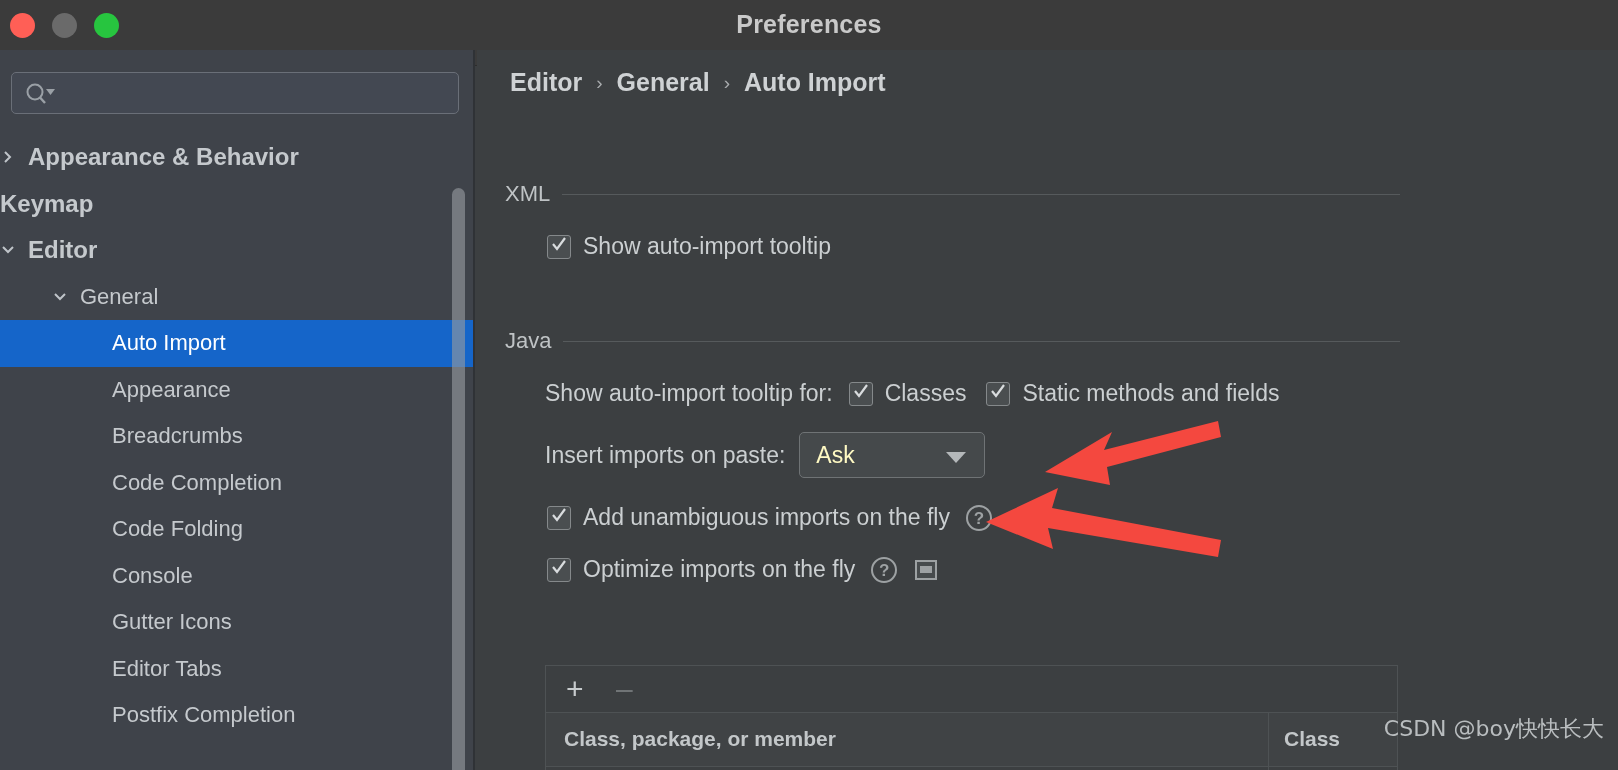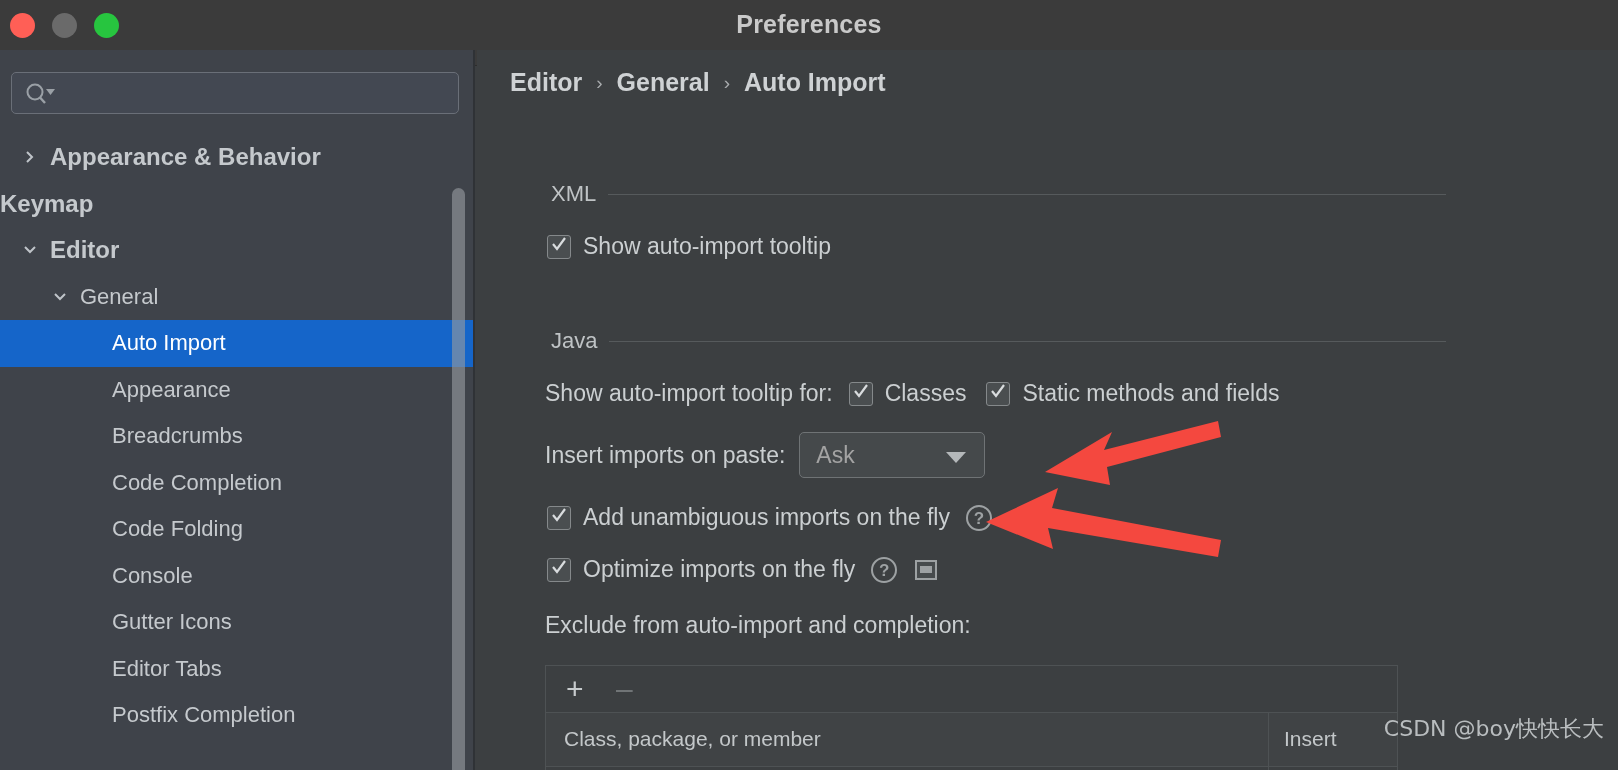--- a/index.html
+++ b/index.html
@@ -105,21 +105,21 @@
     width: 475px;
   }
   .tree-row {
     position: relative;
     height: 46.5px;
     display: flex;
     align-items: center;
     color: #c5c9cd;
     white-space: nowrap;
   }
-  .tree-row.lvl0 { padding-left: 22px; font-size: 24px; font-weight: bold; }
+  .tree-row.lvl0 { font-size: 24px; font-weight: bold; }
   .tree-row.lvl0-noarrow { font-size: 24px; font-weight: bold; }
   .tree-row.lvl1 { padding-left: 52px; font-size: 22px; }
   .tree-row.lvl2 { padding-left: 112px; font-size: 22px; }
   .tree-row.selected {
     background: #1565c9;
     color: #ffffff;
   }
   .chev {
     display: inline-block;
     width: 28px;
@@ -171,21 +171,20 @@
 
   .section {
     position: absolute;
     left: 28px;
     width: 895px;
     display: flex;
     align-items: center;
     gap: 12px;
     color: #bfc3c5;
     font-size: 22px;
-    margin-left: 46px;
   }
   .section .rule {
     flex: 1;
     height: 1px;
     background: #565a5c;
   }
   .sec-xml  { top: 131px; }
   .sec-java { top: 278px; }
 
   .cbrow {
@@ -264,21 +263,21 @@
     background: #45494b;
     border: 1px solid #6f7375;
     border-radius: 5px;
     box-sizing: border-box;
     display: flex;
     align-items: center;
   }
   .combo-value {
     margin-left: 16px;
     font-size: 23px;
-    color: #a3a3a3;
+    color: #fef9c3;
   }
   .combo-arrow {
     position: absolute;
     right: 18px;
     top: 19px;
     width: 0; height: 0;
     border-left: 10px solid transparent;
     border-right: 10px solid transparent;
     border-top: 11px solid #b4b8ba;
   }
@@ -320,20 +319,21 @@
     position: relative;
     height: 53px;
     border-bottom: 1px solid #4e5254;
     background: #404345;
   }
   .th {
     position: absolute;
     top: 14px;
     font-size: 21px;
     color: #c3c7c9;
+    font-weight: bold;
   }
   .th-1 { left: 18px; }
   .th-2 { left: 738px; }
   .col-divider {
     position: absolute;
     top: 0;
     left: 722px;
     width: 1px;
     height: 53px;
     background: #4e5254;
@@ -528,31 +528,30 @@
       <span class="cb">
         <svg width="20" height="20" viewBox="0 0 20 20">
             <polyline points="4,10 8,15 16,4" fill="none" stroke="#d9dcde" stroke-width="2.2"></polyline>
           </svg>
       </span>
       <span>Optimize imports on the fly</span>
       <span class="help-icon">?</span>
       <span class="mini-box"></span>
     </div>
 
-    <div class="exclude-label">Exclude from auto-import and completion:</div>
 
     <div class="table-box">
       <div class="table-toolbar">
         <span class="tb-btn tb-add">+</span>
         <span class="tb-btn tb-remove">–</span>
       </div>
       <div class="table-header">
         <span class="th th-1">Class, package, or member</span>
         <span class="col-divider"></span>
-        <span class="th th-2">Insert</span>
+        <span class="th th-2">Class</span>
       </div>
       <div class="table-body">
         <span class="body-divider"></span>
       </div>
     </div>
   </div>
 
   <div class="arrows">
     <svg width="1618" height="770" viewBox="0 0 1618 770">
 

